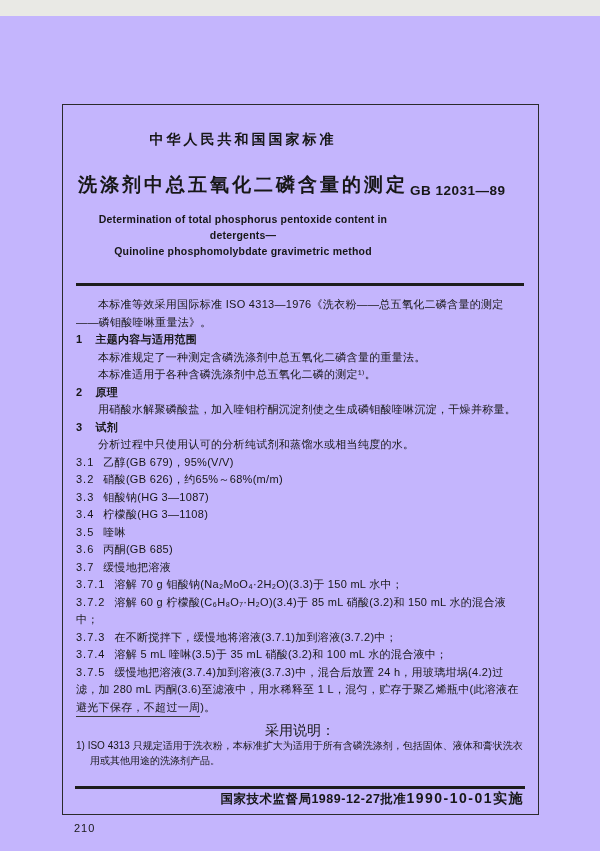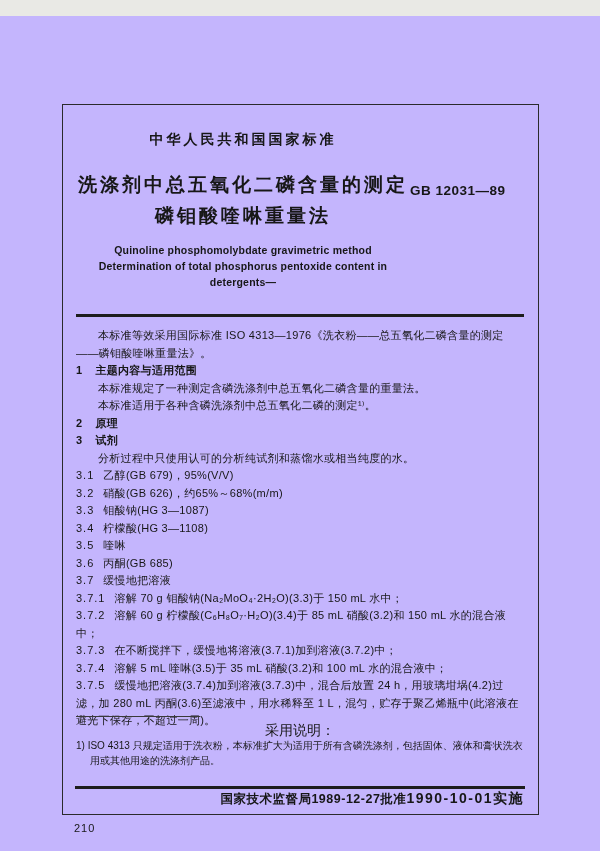--- a/index.html
+++ b/index.html
@@ -125,39 +125,39 @@
 </head>
 <body>
 
 <div class="page">
   <div class="frame">
 
     <div class="header-block">
       <div class="header-left">
         <div class="org-title">中华人民共和国国家标准</div>
         <div class="main-title">洗涤剂中总五氧化二磷含量的测定</div>
-        <div class="main-title">磷钼酸喹啉重量法</div>
         <div class="en-block">
+          <div class="en-title">Determination of total phosphorus pentoxide content in detergents—</div>
           <div class="en-title">Quinoline phosphomolybdate gravimetric method</div>
-          <div class="en-title">Determination of total phosphorus pentoxide content in detergents—</div>
         </div>
       </div>
       <div class="std-no">GB 12031—89</div>
     </div>
 
     <div class="thick-rule"></div>
 
     <div class="body-text">
       <p class="indent">本标准等效采用国际标准 ISO 4313—1976《洗衣粉——总五氧化二磷含量的测定——磷钼酸喹啉重量法》。</p>
 
       <p class="sec-heading"><span class="no">1</span><span>主题内容与适用范围</span></p>
       <p class="indent">本标准规定了一种测定含磷洗涤剂中总五氧化二磷含量的重量法。</p>
       <p class="indent">本标准适用于各种含磷洗涤剂中总五氧化二磷的测定¹⁾。</p>
 
       <p class="sec-heading"><span class="no">2</span><span>原理</span></p>
+      <p class="indent">用硝酸水解聚磷酸盐，加入喹钼柠酮沉淀剂使之生成磷钼酸喹啉沉淀，干燥并称量。</p>
 
       <p class="sec-heading"><span class="no">3</span><span>试剂</span></p>
       <p class="indent">分析过程中只使用认可的分析纯试剂和蒸馏水或相当纯度的水。</p>
 
       <p class="item"><span class="no">3.1</span><span>乙醇(GB 679)，95%(V/V)</span></p>
       <p class="item"><span class="no">3.2</span><span>硝酸(GB 626)，约65%～68%(m/m)</span></p>
       <p class="item"><span class="no">3.3</span><span>钼酸钠(HG 3—1087)</span></p>
       <p class="item"><span class="no">3.4</span><span>柠檬酸(HG 3—1108)</span></p>
       <p class="item"><span class="no">3.5</span><span>喹啉</span></p>
       <p class="item"><span class="no">3.6</span><span>丙酮(GB 685)</span></p>

